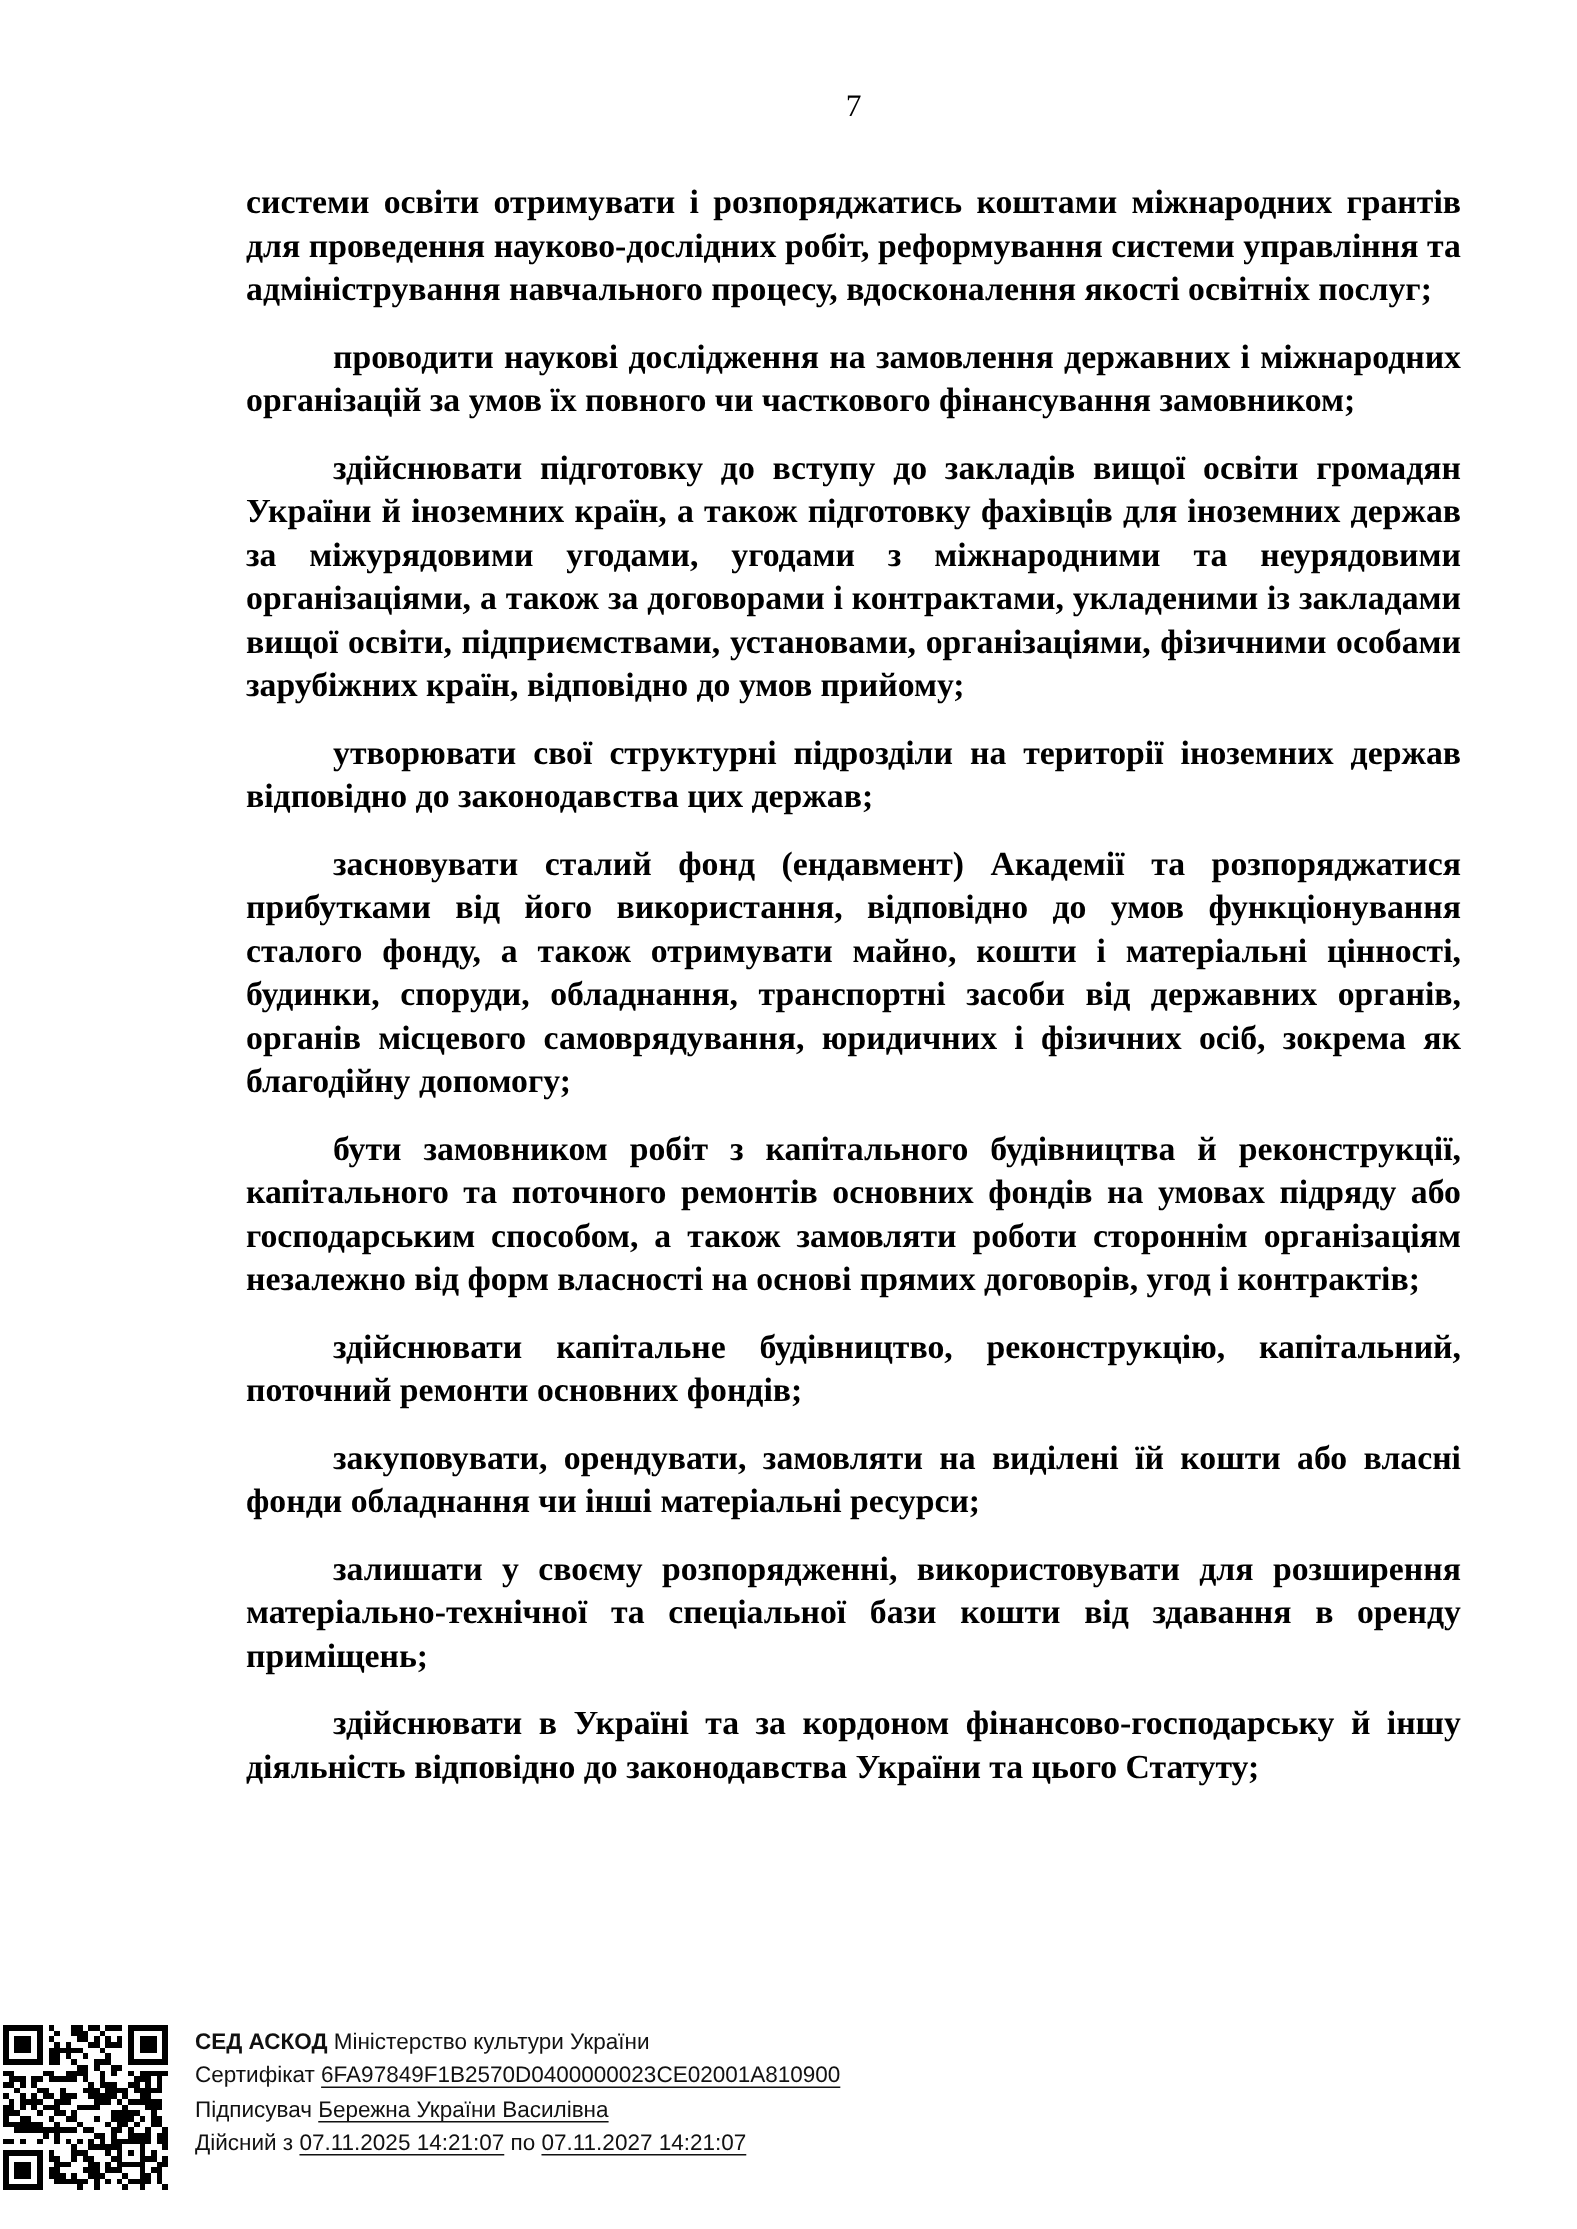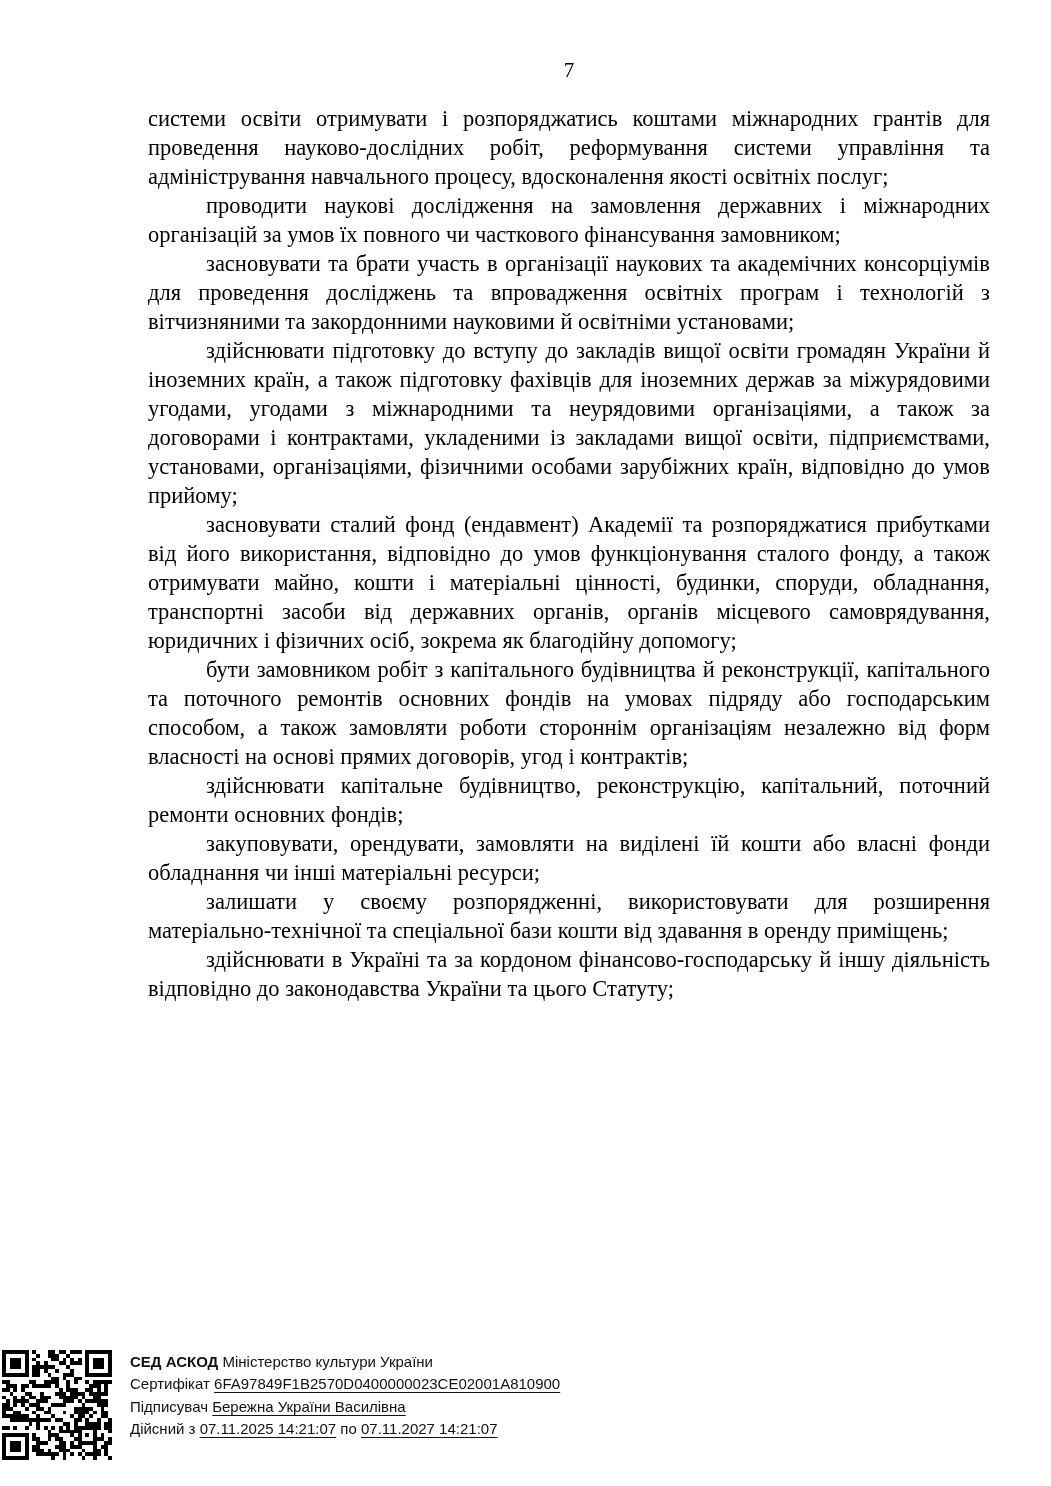--- a/index.html
+++ b/index.html
@@ -31,23 +31,24 @@
     top: 104px;
     left: 148px;
     width: 842px;
     font-family: "Liberation Serif", "DejaVu Serif", serif;
     font-size: 22.5px;
     line-height: 29px;
     text-align: justify;
     color: #000;
   }
   .doc-body p {
-    margin: 0;
+    margin: 16px;
     padding: 0;
     text-indent: 58px;
+    font-weight: bold;
   }
   .doc-body p.continuation {
     text-indent: 0;
   }
   .sig-stamp {
     position: absolute;
     left: 2px;
     top: 1350px;
     display: flex;
     align-items: flex-start;
@@ -73,22 +74,22 @@
 </head>
 <body>
 
 <div class="page">
 
   <div class="page-number">7</div>
 
   <div class="doc-body">
     <p class="continuation">системи освіти отримувати і розпоряджатись коштами міжнародних грантів для проведення науково-дослідних робіт, реформування системи управління та адміністрування навчального процесу, вдосконалення якості освітніх послуг;</p>
     <p>проводити наукові дослідження на замовлення державних і міжнародних організацій за умов їх повного чи часткового фінансування замовником;</p>
-    <p>засновувати та брати участь в організації наукових та академічних консорціумів для проведення досліджень та впровадження освітніх програм і технологій з вітчизняними та закордонними науковими й освітніми установами;</p>
     <p>здійснювати підготовку до вступу до закладів вищої освіти громадян України й іноземних країн, а також підготовку фахівців для іноземних держав за міжурядовими угодами, угодами з міжнародними та неурядовими організаціями, а також за договорами і контрактами, укладеними із закладами вищої освіти, підприємствами, установами, організаціями, фізичними особами зарубіжних країн, відповідно до умов прийому;</p>
+    <p>утворювати свої структурні підрозділи на території іноземних держав відповідно до законодавства цих держав;</p>
     <p>засновувати сталий фонд (ендавмент) Академії та розпоряджатися прибутками від його використання, відповідно до умов функціонування сталого фонду, а також отримувати майно, кошти і матеріальні цінності, будинки, споруди, обладнання, транспортні засоби від державних органів, органів місцевого самоврядування, юридичних і фізичних осіб, зокрема як благодійну допомогу;</p>
     <p>бути замовником робіт з капітального будівництва й реконструкції, капітального та поточного ремонтів основних фондів на умовах підряду або господарським способом, а також замовляти роботи стороннім організаціям незалежно від форм власності на основі прямих договорів, угод і контрактів;</p>
     <p>здійснювати капітальне будівництво, реконструкцію, капітальний, поточний ремонти основних фондів;</p>
     <p>закуповувати, орендувати, замовляти на виділені їй кошти або власні фонди обладнання чи інші матеріальні ресурси;</p>
     <p>залишати у своєму розпорядженні, використовувати для розширення матеріально-технічної та спеціальної бази кошти від здавання в оренду приміщень;</p>
     <p>здійснювати в Україні та за кордоном фінансово-господарську й іншу діяльність відповідно до законодавства України та цього Статуту;</p>
   </div>
 
   <div class="sig-stamp">
     <svg id="qr-svg" class="qr" viewBox="0 0 29 29" shape-rendering="crispEdges">

